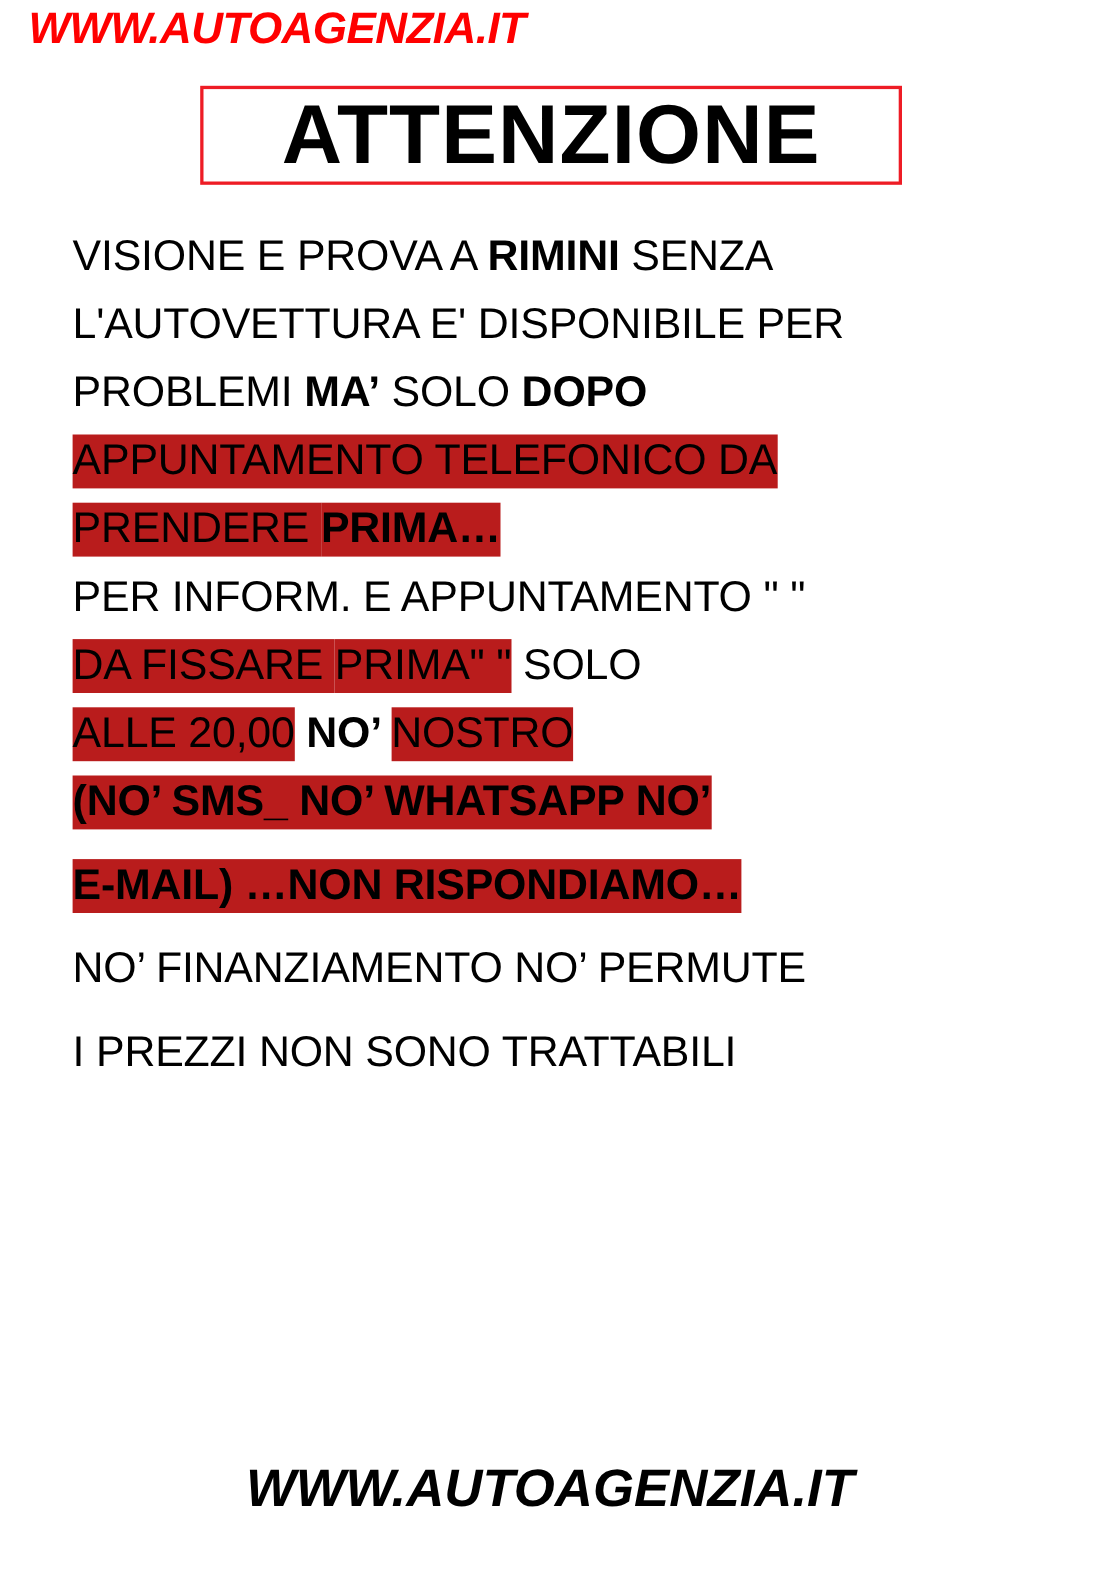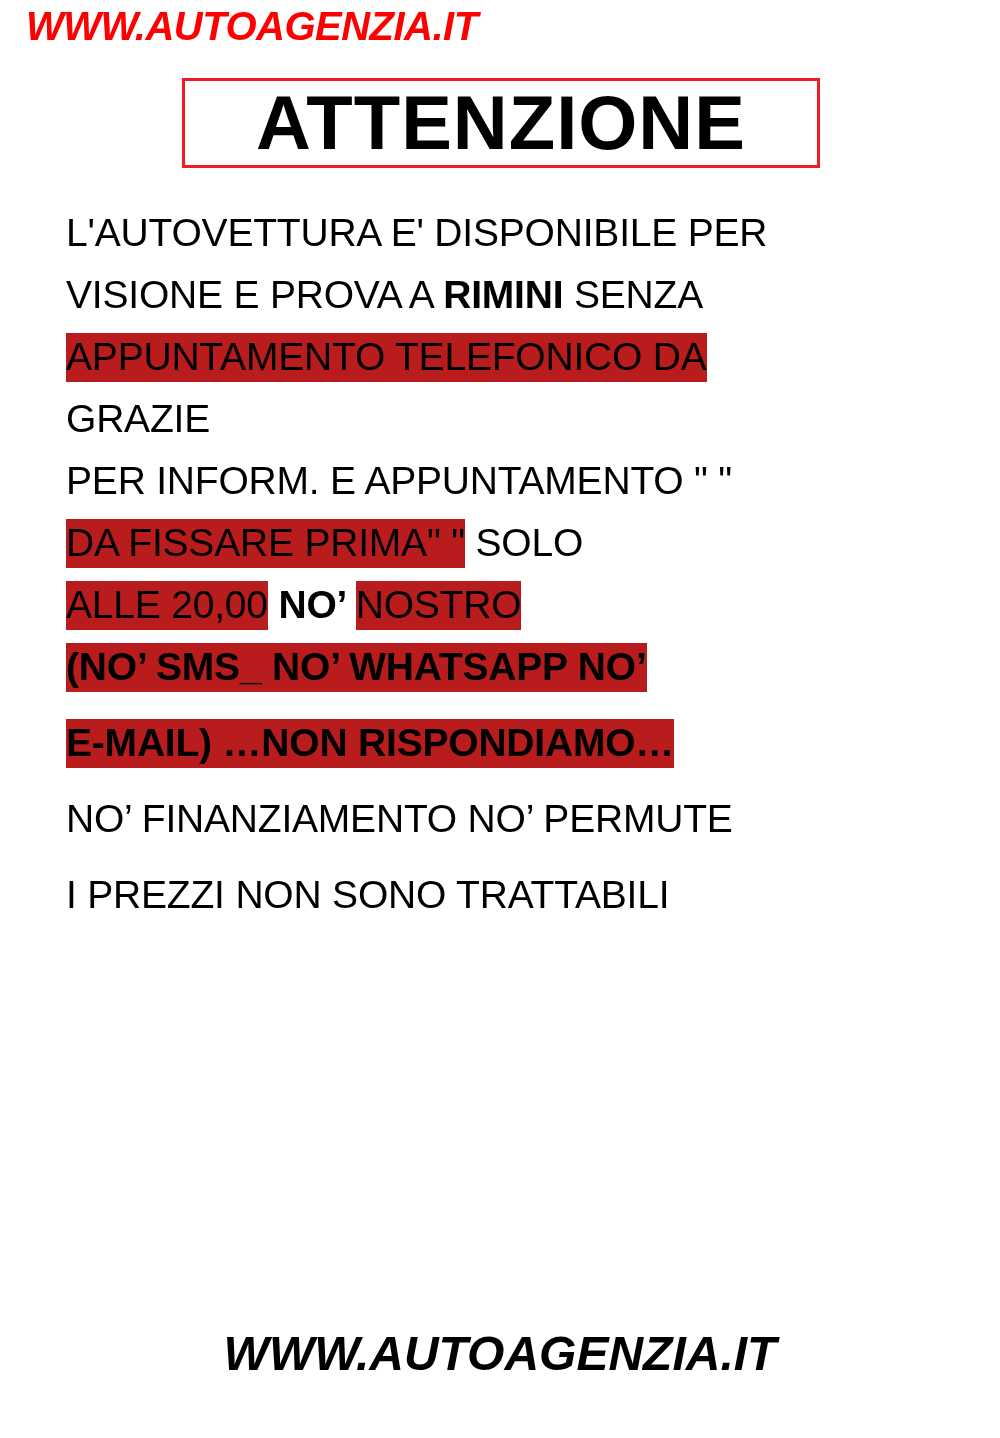--- a/index.html
+++ b/index.html
@@ -91,36 +91,39 @@
 
   <div class="top-url">WWW.AUTOAGENZIA.IT</div>
 
   <div class="attenzione-wrap">
     <div class="attenzione">ATTENZIONE</div>
   </div>
 
   <div class="body-text">
 
     <div class="line">
+      <span>VISIONE E PROVA A </span><span class="b">RIMINI</span><span> SENZA</span>
+    </div>
+
+    <div class="line">
       <span>L'AUTOVETTURA E' DISPONIBILE PER</span>
     </div>
 
     <div class="line">
-      <span>VISIONE E PROVA A </span><span class="b">RIMINI</span><span> SENZA</span>
+      <span>PROBLEMI </span><span class="b">MA’</span><span> SOLO </span><span class="b">DOPO</span>
     </div>
-
 
     <div class="line">
       <span class="hl">APPUNTAMENTO TELEFONICO DA</span>
     </div>
 
+    <div class="line">
+      <span class="hl">PRENDERE </span><span class="hl b">PRIMA…</span>
+    </div>
 
-    <div class="line">
-      <span>GRAZIE</span>
-    </div>
 
     <div class="line">
       <span>PER INFORM. E APPUNTAMENTO " "</span>
     </div>
 
     <div class="line">
       <span class="hl">DA FISSARE </span><span class="hl">PRIMA" "</span><span> SOLO</span>
     </div>
 
 

